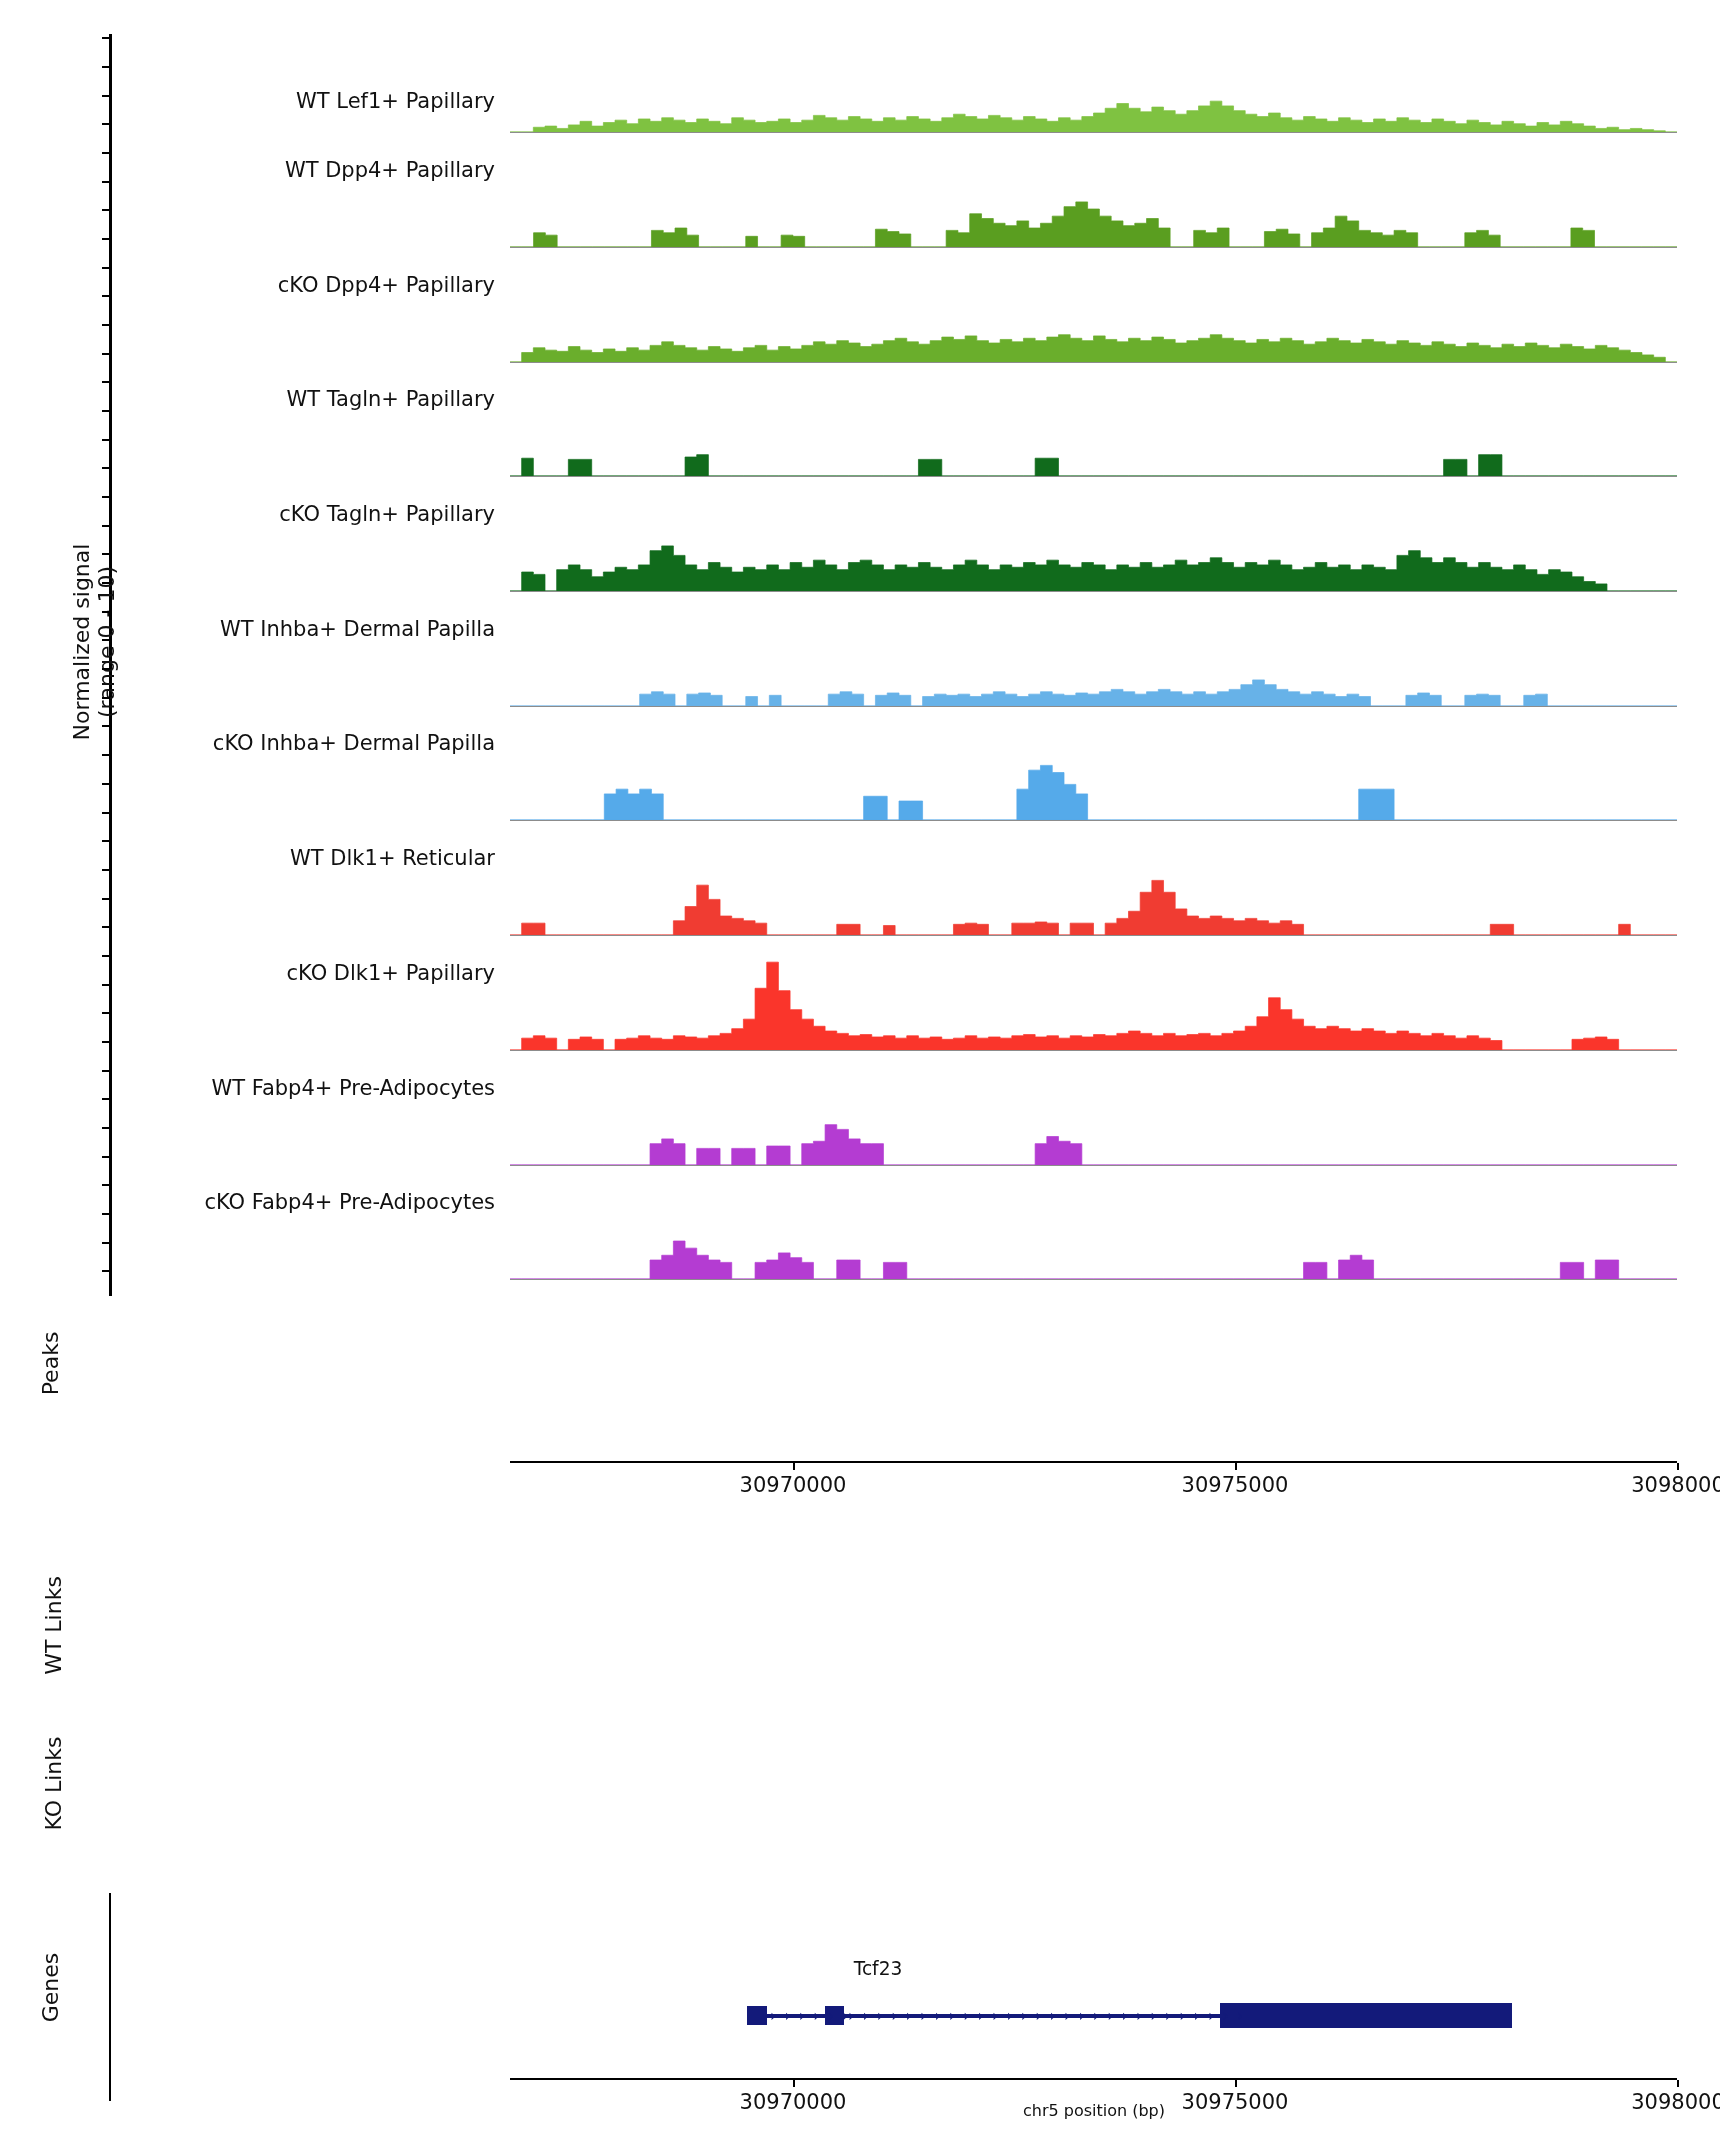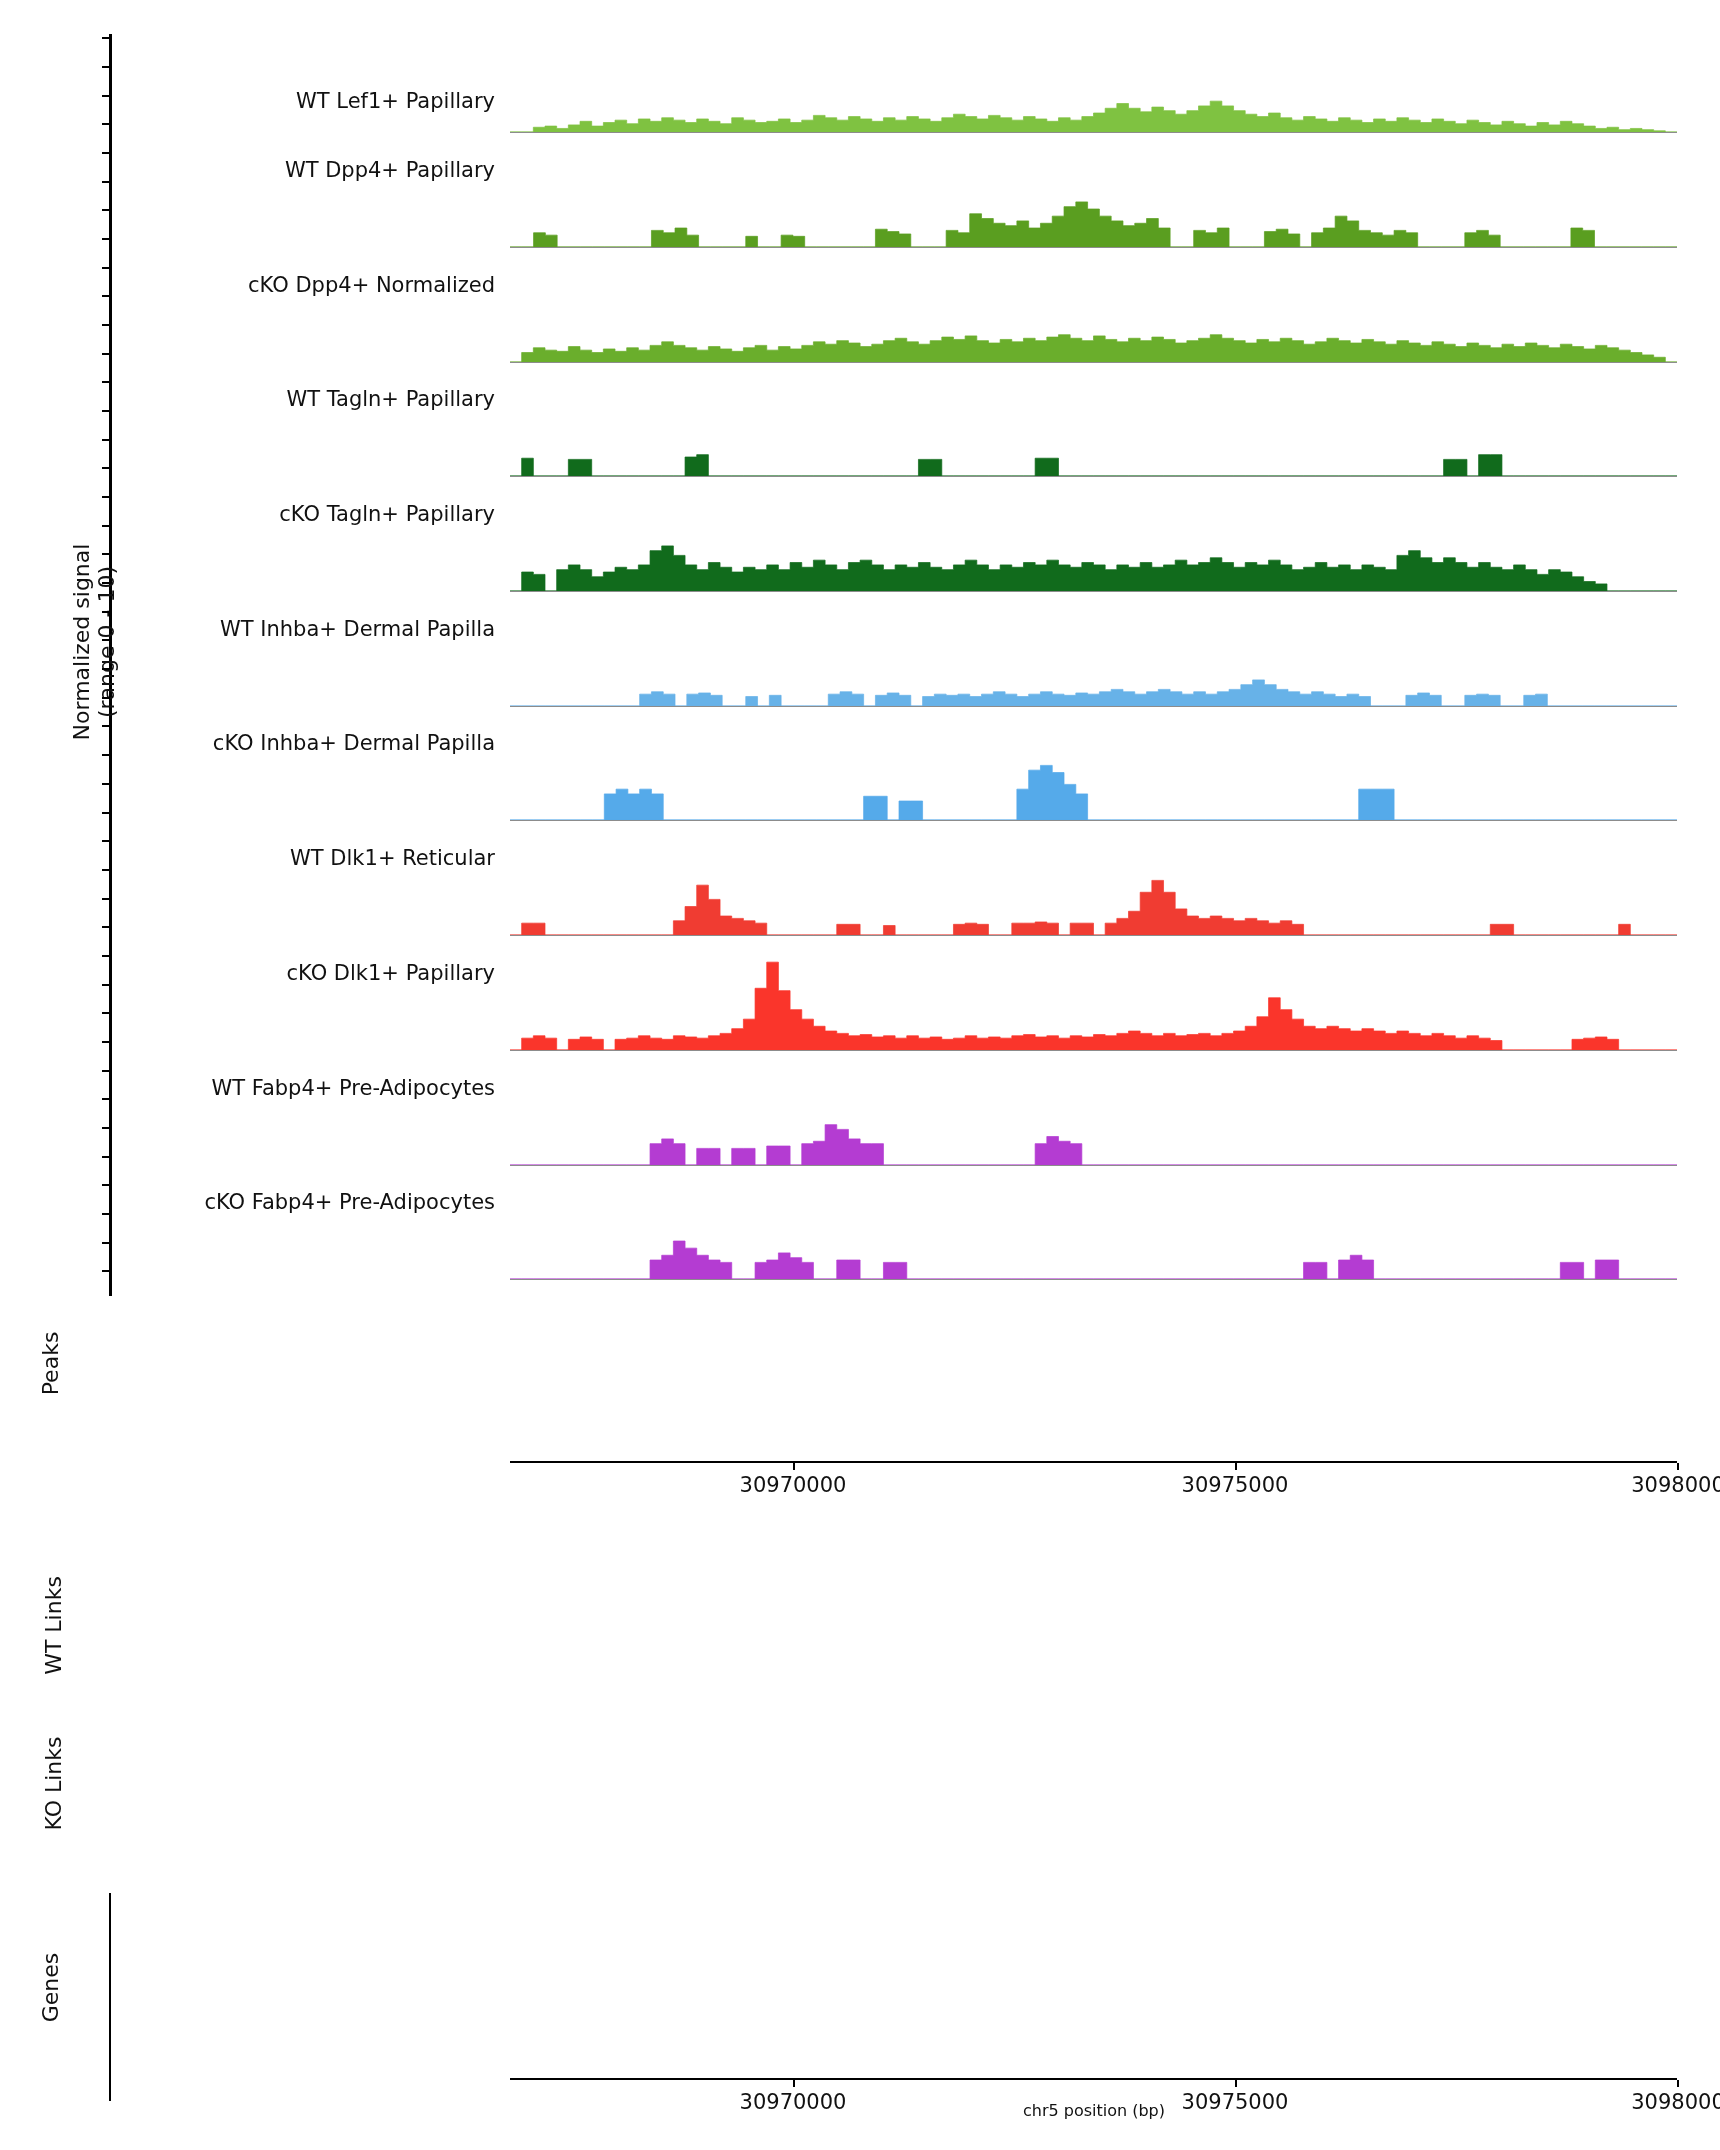--- a/index.html
+++ b/index.html
@@ -162,21 +162,21 @@
       <div class="track-row" style="top: 152px; height: 99px;">
         <div class="track-label" style="top: 5.7px;">WT Dpp4+ Papillary</div>
         <div class="track-plot" style="top: 0px; height: 97px;">
           <div class="baseline" style="top: 95px;"></div>
           <svg class="sig" viewBox="0 0 1628 132" preserveAspectRatio="none" style="height: 95px;">
             <path d="M 0 132 L 0.00 132.00 L 16.44 132.00 L 16.44 132.00 L 32.89 132.00 L 32.89 112.20 L 49.33 112.20 L 49.33 115.50 L 65.78 115.50 L 65.78 132.00 L 82.22 132.00 L 82.22 132.00 L 98.67 132.00 L 98.67 132.00 L 115.11 132.00 L 115.11 132.00 L 131.56 132.00 L 131.56 132.00 L 148.00 132.00 L 148.00 132.00 L 164.44 132.00 L 164.44 132.00 L 180.89 132.00 L 180.89 132.00 L 197.33 132.00 L 197.33 108.90 L 213.78 108.90 L 213.78 112.20 L 230.22 112.20 L 230.22 105.60 L 246.67 105.60 L 246.67 115.50 L 263.11 115.50 L 263.11 132.00 L 279.56 132.00 L 279.56 132.00 L 296.00 132.00 L 296.00 132.00 L 312.44 132.00 L 312.44 132.00 L 328.89 132.00 L 328.89 117.15 L 345.33 117.15 L 345.33 132.00 L 361.78 132.00 L 361.78 132.00 L 378.22 132.00 L 378.22 115.50 L 394.67 115.50 L 394.67 117.15 L 411.11 117.15 L 411.11 132.00 L 427.56 132.00 L 427.56 132.00 L 444.00 132.00 L 444.00 132.00 L 460.44 132.00 L 460.44 132.00 L 476.89 132.00 L 476.89 132.00 L 493.33 132.00 L 493.33 132.00 L 509.78 132.00 L 509.78 107.25 L 526.22 107.25 L 526.22 110.55 L 542.67 110.55 L 542.67 113.85 L 559.11 113.85 L 559.11 132.00 L 575.56 132.00 L 575.56 132.00 L 592.00 132.00 L 592.00 132.00 L 608.44 132.00 L 608.44 108.90 L 624.89 108.90 L 624.89 112.20 L 641.33 112.20 L 641.33 85.80 L 657.78 85.80 L 657.78 92.40 L 674.22 92.40 L 674.22 99.00 L 690.67 99.00 L 690.67 102.30 L 707.11 102.30 L 707.11 95.70 L 723.56 95.70 L 723.56 105.60 L 740.00 105.60 L 740.00 99.00 L 756.44 99.00 L 756.44 89.10 L 772.89 89.10 L 772.89 75.90 L 789.33 75.90 L 789.33 69.30 L 805.78 69.30 L 805.78 79.20 L 822.22 79.20 L 822.22 89.10 L 838.67 89.10 L 838.67 95.70 L 855.11 95.70 L 855.11 102.30 L 871.56 102.30 L 871.56 99.00 L 888.00 99.00 L 888.00 92.40 L 904.44 92.40 L 904.44 105.60 L 920.89 105.60 L 920.89 132.00 L 937.33 132.00 L 937.33 132.00 L 953.78 132.00 L 953.78 108.90 L 970.22 108.90 L 970.22 112.20 L 986.67 112.20 L 986.67 105.60 L 1003.11 105.60 L 1003.11 132.00 L 1019.56 132.00 L 1019.56 132.00 L 1036.00 132.00 L 1036.00 132.00 L 1052.44 132.00 L 1052.44 110.55 L 1068.89 110.55 L 1068.89 107.25 L 1085.33 107.25 L 1085.33 113.85 L 1101.78 113.85 L 1101.78 132.00 L 1118.22 132.00 L 1118.22 112.20 L 1134.67 112.20 L 1134.67 105.60 L 1151.11 105.60 L 1151.11 89.10 L 1167.56 89.10 L 1167.56 95.70 L 1184.00 95.70 L 1184.00 108.90 L 1200.44 108.90 L 1200.44 112.20 L 1216.89 112.20 L 1216.89 115.50 L 1233.33 115.50 L 1233.33 108.90 L 1249.78 108.90 L 1249.78 112.20 L 1266.22 112.20 L 1266.22 132.00 L 1282.67 132.00 L 1282.67 132.00 L 1299.11 132.00 L 1299.11 132.00 L 1315.56 132.00 L 1315.56 132.00 L 1332.00 132.00 L 1332.00 112.20 L 1348.44 112.20 L 1348.44 108.90 L 1364.89 108.90 L 1364.89 115.50 L 1381.33 115.50 L 1381.33 132.00 L 1397.78 132.00 L 1397.78 132.00 L 1414.22 132.00 L 1414.22 132.00 L 1430.67 132.00 L 1430.67 132.00 L 1447.11 132.00 L 1447.11 132.00 L 1463.56 132.00 L 1463.56 132.00 L 1480.00 132.00 L 1480.00 105.60 L 1496.44 105.60 L 1496.44 108.90 L 1512.89 108.90 L 1512.89 132.00 L 1529.33 132.00 L 1529.33 132.00 L 1545.78 132.00 L 1545.78 132.00 L 1562.22 132.00 L 1562.22 132.00 L 1578.67 132.00 L 1578.67 132.00 L 1595.11 132.00 L 1595.11 132.00 L 1611.56 132.00 L 1611.56 132.00 L 1628.00 132.00 L 1628 132 Z" fill="#5a9e20" stroke="#5a9e20" stroke-width="1"></path>
           </svg>
         </div>
       </div>
       <div class="track-row" style="top: 267px; height: 99px;">
-        <div class="track-label" style="top: 5.7px;">cKO Dpp4+ Normalized</div>
+        <div class="track-label" style="top: 5.7px;">cKO Dpp4+ Papillary</div>
         <div class="track-plot" style="top: 0px; height: 97px;">
           <div class="baseline" style="top: 95px;"></div>
           <svg class="sig" viewBox="0 0 1628 132" preserveAspectRatio="none" style="height: 95px;">
             <path d="M 0 132 L 0.00 132.00 L 16.28 132.00 L 16.28 118.80 L 32.56 118.80 L 32.56 112.20 L 48.84 112.20 L 48.84 115.50 L 65.12 115.50 L 65.12 117.15 L 81.40 117.15 L 81.40 110.55 L 97.68 110.55 L 97.68 115.50 L 113.96 115.50 L 113.96 118.80 L 130.24 118.80 L 130.24 113.85 L 146.52 113.85 L 146.52 117.15 L 162.80 117.15 L 162.80 112.20 L 179.08 112.20 L 179.08 115.50 L 195.36 115.50 L 195.36 108.90 L 211.64 108.90 L 211.64 103.95 L 227.92 103.95 L 227.92 108.90 L 244.20 108.90 L 244.20 112.20 L 260.48 112.20 L 260.48 115.50 L 276.76 115.50 L 276.76 110.55 L 293.04 110.55 L 293.04 113.85 L 309.32 113.85 L 309.32 117.15 L 325.60 117.15 L 325.60 112.20 L 341.88 112.20 L 341.88 108.90 L 358.16 108.90 L 358.16 115.50 L 374.44 115.50 L 374.44 110.55 L 390.72 110.55 L 390.72 113.85 L 407.00 113.85 L 407.00 108.90 L 423.28 108.90 L 423.28 103.95 L 439.56 103.95 L 439.56 107.25 L 455.84 107.25 L 455.84 102.30 L 472.12 102.30 L 472.12 105.60 L 488.40 105.60 L 488.40 110.55 L 504.68 110.55 L 504.68 107.25 L 520.96 107.25 L 520.96 102.30 L 537.24 102.30 L 537.24 99.00 L 553.52 99.00 L 553.52 103.95 L 569.80 103.95 L 569.80 107.25 L 586.08 107.25 L 586.08 102.30 L 602.36 102.30 L 602.36 97.35 L 618.64 97.35 L 618.64 100.65 L 634.92 100.65 L 634.92 95.70 L 651.20 95.70 L 651.20 102.30 L 667.48 102.30 L 667.48 105.60 L 683.76 105.60 L 683.76 100.65 L 700.04 100.65 L 700.04 103.95 L 716.32 103.95 L 716.32 99.00 L 732.60 99.00 L 732.60 102.30 L 748.88 102.30 L 748.88 97.35 L 765.16 97.35 L 765.16 94.05 L 781.44 94.05 L 781.44 99.00 L 797.72 99.00 L 797.72 102.30 L 814.00 102.30 L 814.00 95.70 L 830.28 95.70 L 830.28 100.65 L 846.56 100.65 L 846.56 103.95 L 862.84 103.95 L 862.84 99.00 L 879.12 99.00 L 879.12 102.30 L 895.40 102.30 L 895.40 97.35 L 911.68 97.35 L 911.68 100.65 L 927.96 100.65 L 927.96 105.60 L 944.24 105.60 L 944.24 102.30 L 960.52 102.30 L 960.52 99.00 L 976.80 99.00 L 976.80 94.05 L 993.08 94.05 L 993.08 99.00 L 1009.36 99.00 L 1009.36 102.30 L 1025.64 102.30 L 1025.64 105.60 L 1041.92 105.60 L 1041.92 100.65 L 1058.20 100.65 L 1058.20 103.95 L 1074.48 103.95 L 1074.48 99.00 L 1090.76 99.00 L 1090.76 102.30 L 1107.04 102.30 L 1107.04 107.25 L 1123.32 107.25 L 1123.32 103.95 L 1139.60 103.95 L 1139.60 99.00 L 1155.88 99.00 L 1155.88 102.30 L 1172.16 102.30 L 1172.16 105.60 L 1188.44 105.60 L 1188.44 100.65 L 1204.72 100.65 L 1204.72 103.95 L 1221.00 103.95 L 1221.00 107.25 L 1237.28 107.25 L 1237.28 102.30 L 1253.56 102.30 L 1253.56 105.60 L 1269.84 105.60 L 1269.84 108.90 L 1286.12 108.90 L 1286.12 103.95 L 1302.40 103.95 L 1302.40 107.25 L 1318.68 107.25 L 1318.68 110.55 L 1334.96 110.55 L 1334.96 105.60 L 1351.24 105.60 L 1351.24 108.90 L 1367.52 108.90 L 1367.52 112.20 L 1383.80 112.20 L 1383.80 107.25 L 1400.08 107.25 L 1400.08 110.55 L 1416.36 110.55 L 1416.36 105.60 L 1432.64 105.60 L 1432.64 108.90 L 1448.92 108.90 L 1448.92 112.20 L 1465.20 112.20 L 1465.20 107.25 L 1481.48 107.25 L 1481.48 110.55 L 1497.76 110.55 L 1497.76 113.85 L 1514.04 113.85 L 1514.04 108.90 L 1530.32 108.90 L 1530.32 112.20 L 1546.60 112.20 L 1546.60 115.50 L 1562.88 115.50 L 1562.88 118.80 L 1579.16 118.80 L 1579.16 122.10 L 1595.44 122.10 L 1595.44 125.40 L 1611.72 125.40 L 1611.72 132.00 L 1628.00 132.00 L 1628 132 Z" fill="#6aae2c" stroke="#6aae2c" stroke-width="1"></path>
           </svg>
         </div>
       </div>
       <div class="track-row" style="top: 381px; height: 99px;">
         <div class="track-label" style="top: 5.7px; margin-left: 23px;">WT Tagln+ Papillary</div>
         <div class="track-plot" style="top: 0px; height: 97px;">
@@ -271,20 +271,32 @@
 
   <div class="side-label vert" style="left:-61px; top:1771px; width:229px;">
     <span>KO Links</span>
   </div>
 
   <div class="side-label vert" style="left:-43px; top:1975px; width:186px;">
     <span>Genes</span>
   </div>
   <div class="gene-spine" style="left:109px; top:1893px; height:208px;"></div>
 
+  <div style="position:absolute; left:510px; top:1979px; width:1167px; height:57px;">
+    <div class="gene-name" style="left:368px; top:-21.5px;">Tcf23</div>
+
+    <div class="gene-line" style="left:237px; top:35px; width:473px;"></div>
+
+    <div class="gene-exon" style="left:237px; top:27px; width:20px; height:19.4px;"></div>
+    <div class="gene-exon" style="left:315px; top:27px; width:18.6px; height:19.4px;"></div>
+    <div class="gene-exon" style="left:710px; top:24.4px; width:292px; height:24.4px;"></div>
+
+    <div class="gene-arrows" style="left:260px; top:29px;">››››››</div>
+    <div class="gene-arrows" style="left:338px; top:29px;">››››››››››››››››››››››››››››</div>
+  </div>
 
   <div class="axis-line" style="left:510px; top:2078px; width:1167px;"></div>
   <div id="xaxis-bottom">
       <div class="axis-tick" style="left: 793px; top: 2080px;"></div>
       <div class="axis-tick-label" style="left: 793px; top: 2090px;">30970000</div>
       <div class="axis-tick" style="left: 1235px; top: 2080px;"></div>
       <div class="axis-tick-label" style="left: 1235px; top: 2090px;">30975000</div>
       <div class="axis-tick" style="left: 1677px; top: 2080px;"></div>
       <div class="axis-tick-label" style="left: 1678px; top: 2090px;">3098000</div>
     </div>

